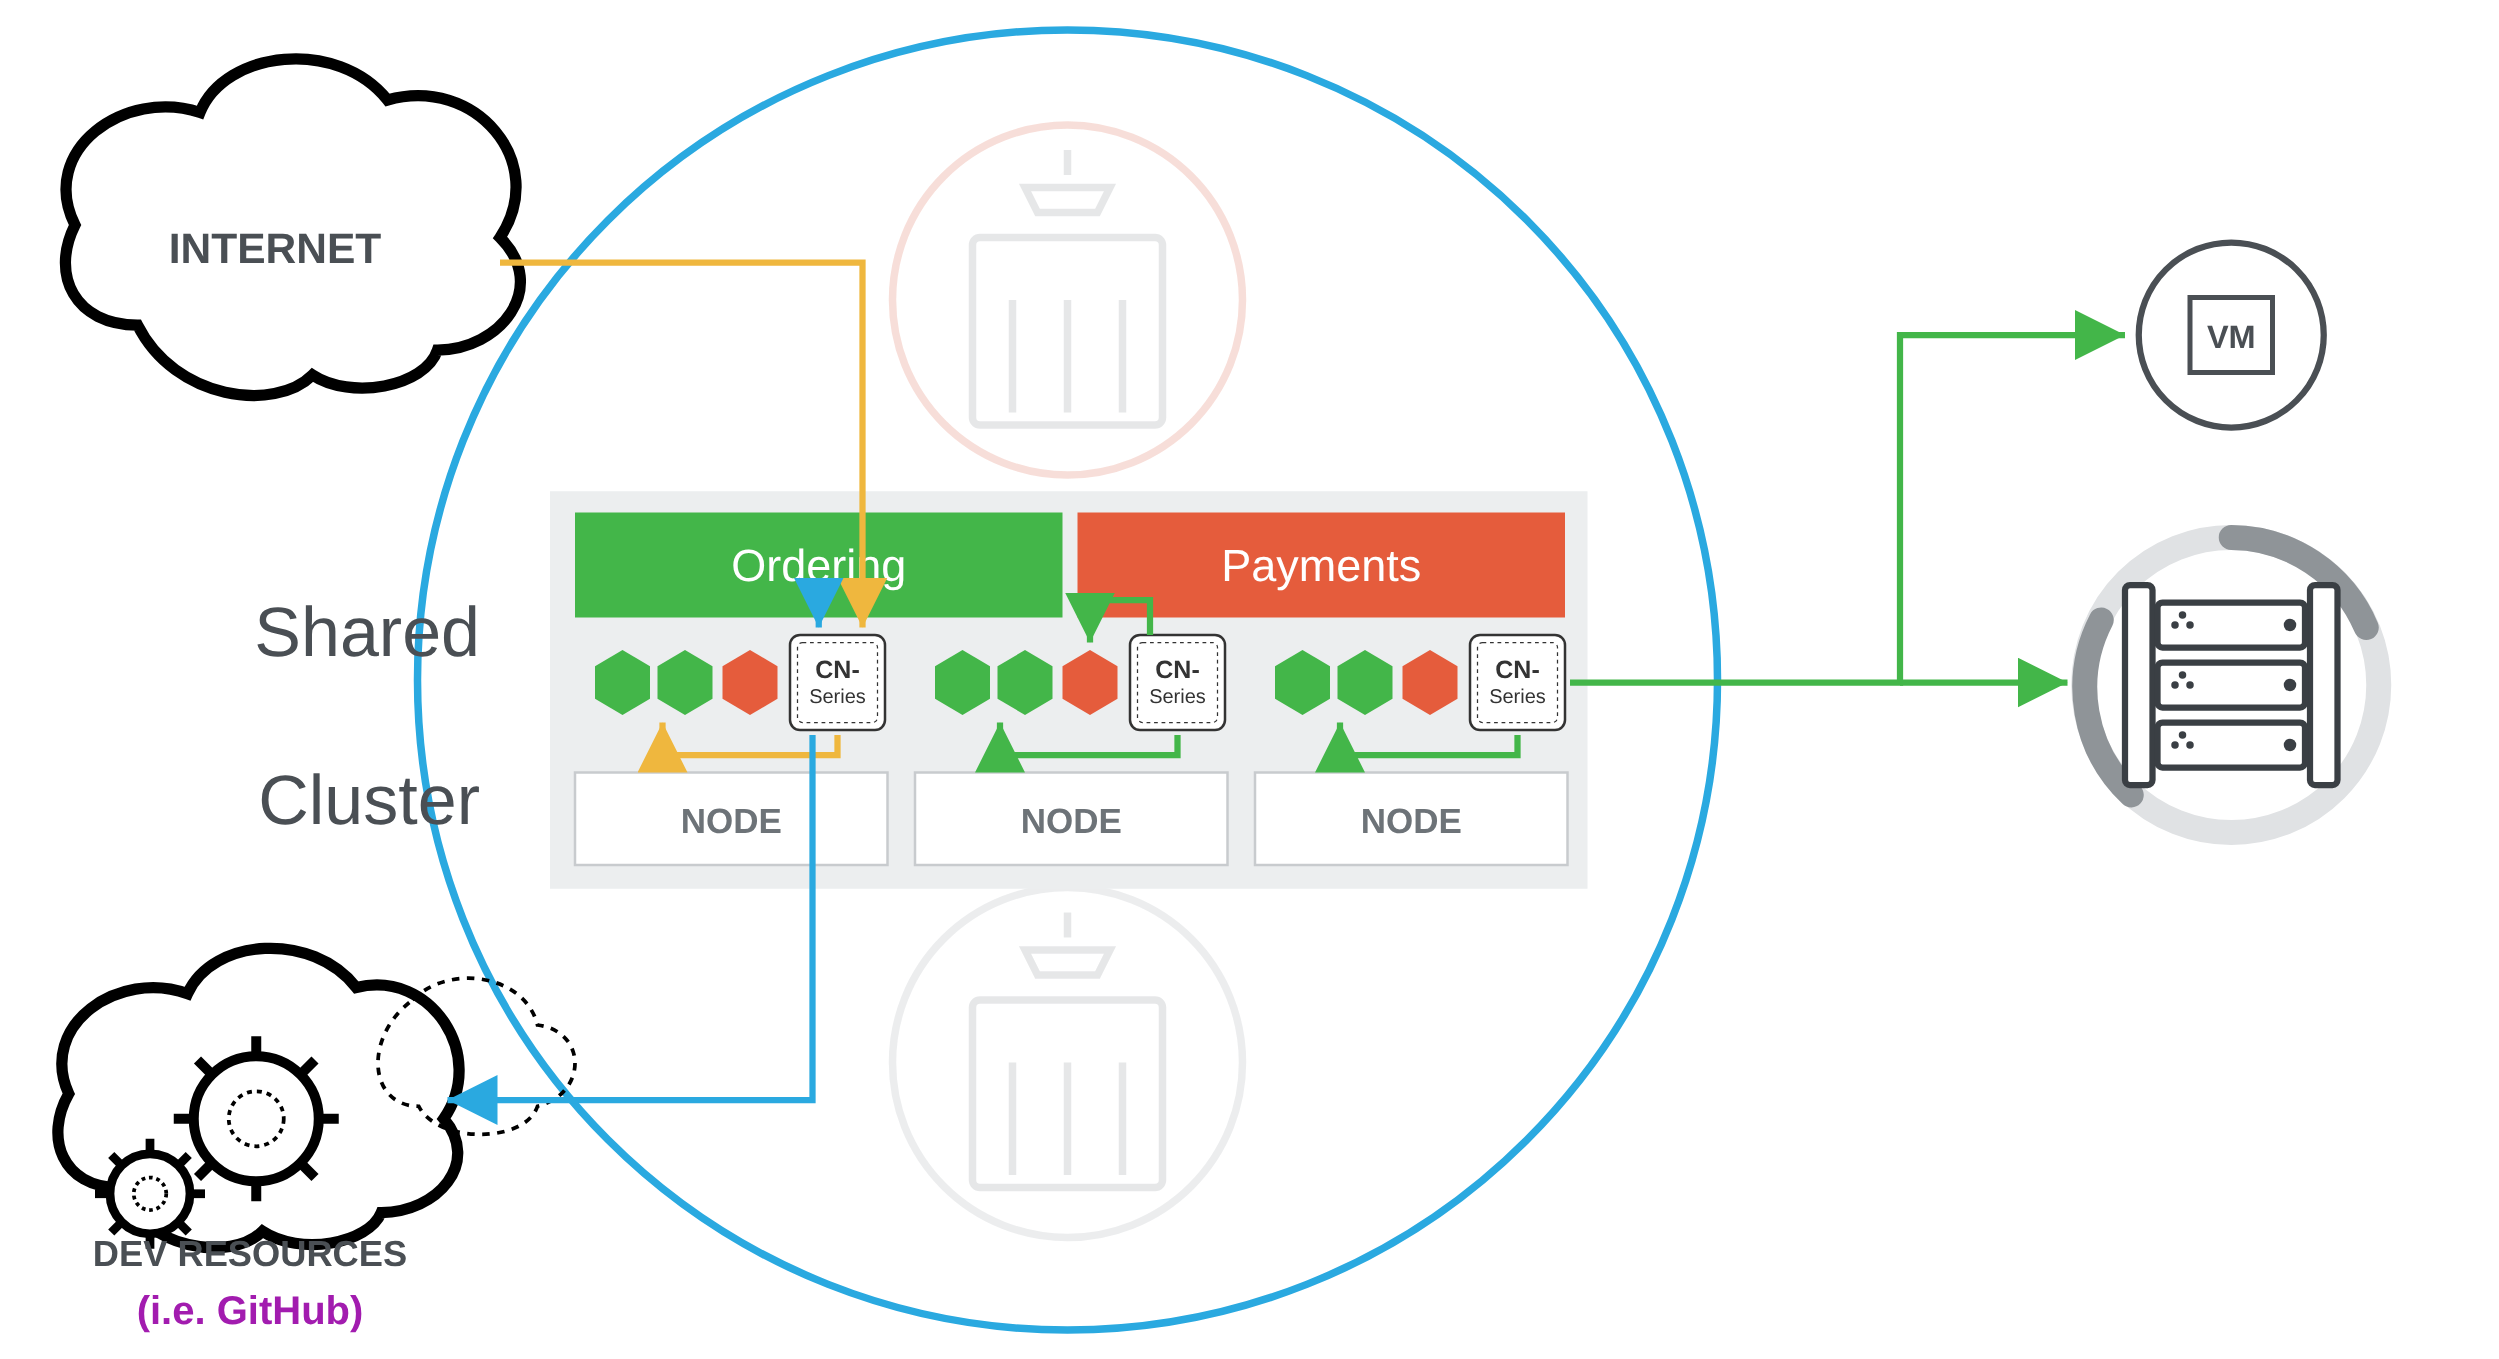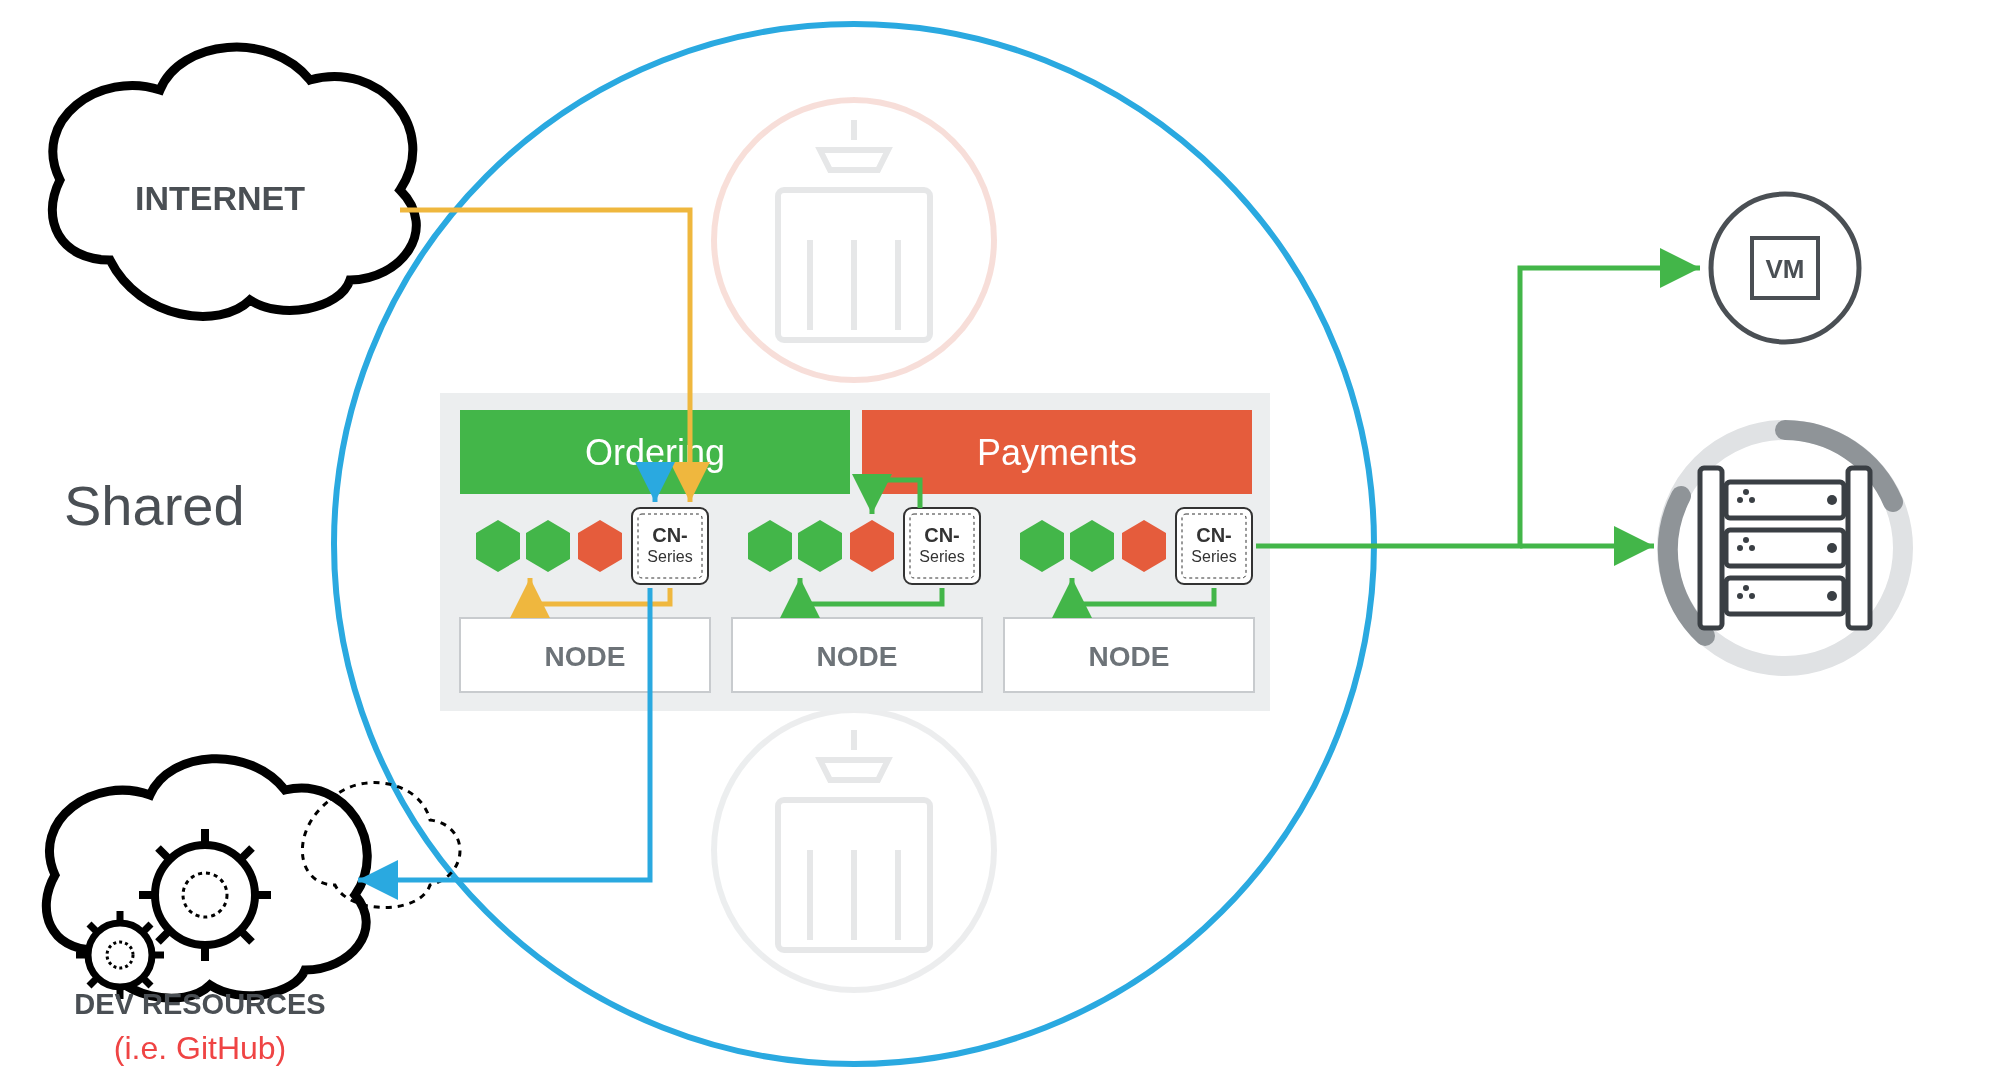--- a/index.html
+++ b/index.html
@@ -1,32 +1,33 @@
 <!DOCTYPE html>
 <html><head>
 <meta charset="utf-8">
 <style>
   html,body{margin:0;padding:0;width:1999px;height:1087px;background:#fff;font-family:"Segoe UI",Arial,sans-serif;color:#2f3a3f;}
   svg{display:block}
-  .title{position:absolute;left:64px;top:472px;font-size:56px;font-weight:300;color:#4a4f54;line-height:1.2;width:320px}
+  .title{position:absolute;left:64px;top:472px;font-size:56px;font-weight:300;color:#4a4f54;line-height:1.2;text-align:right;width:320px}
   .dev-label{position:absolute;left:40px;top:988px;font-size:29px;font-weight:700;color:#4a4f54;text-align:center;width:320px}
-  .dev-sub{position:absolute;left:40px;top:1030px;font-size:32px;font-weight:400;color:#ef4444;text-align:center;width:320px}
+  .dev-sub{position:absolute;left:40px;top:1030px;font-size:32px;font-weight:700;color:#a21caf;text-align:center;width:320px}
   .internet-label{font-size:34px;font-weight:700;fill:#4a4f54;}
   .service{font-size:36px;font-weight:400;fill:#fff;}
   .node{font-size:28px;font-weight:700;fill:#6d7378;}
   .cn{font-size:20px;font-weight:600;fill:#333;}
   .cn-sub{font-size:16px;font-weight:400;fill:#333;}
   .vm{font-size:26px;font-weight:700;fill:#4a4f54;}
 </style>
 </head>
 <body>
 
 <div class="title">
   <span>Shared</span><br>
   <br>
+  <span>Cluster</span>
 </div>
 <div class="dev-label">DEV RESOURCES</div>
 <div class="dev-sub">(i.e. GitHub)</div>
 
 <svg width="1999" height="1087" viewBox="0 0 1999 1087">
 <defs>
   <marker id="arr-green" markerWidth="10" markerHeight="10" refX="8" refY="4" orient="auto">
     <path d="M0,0 L8,4 L0,8 z" fill="#43b649"></path>
   </marker>
   <marker id="arr-yellow" markerWidth="10" markerHeight="10" refX="8" refY="4" orient="auto">

